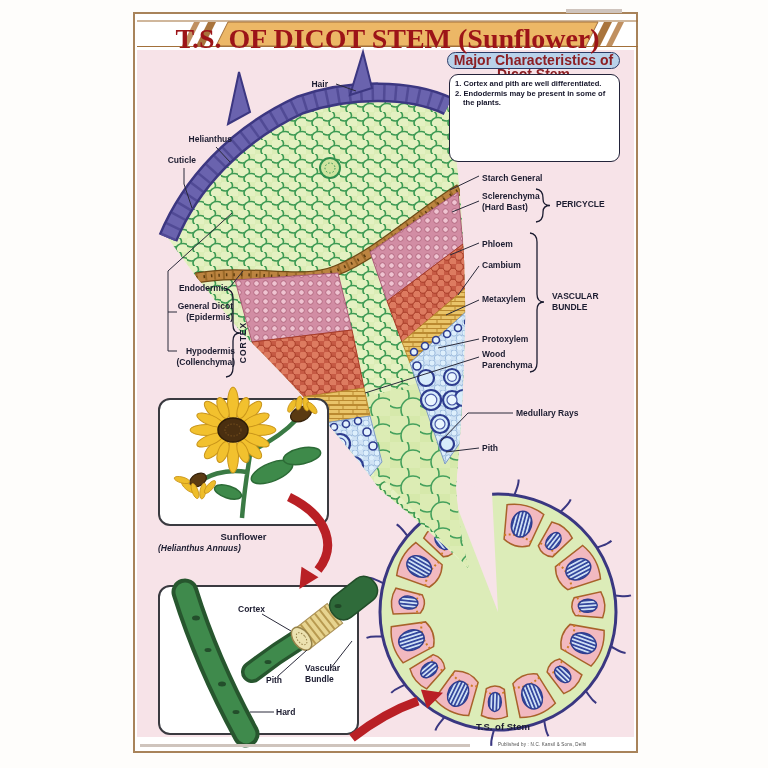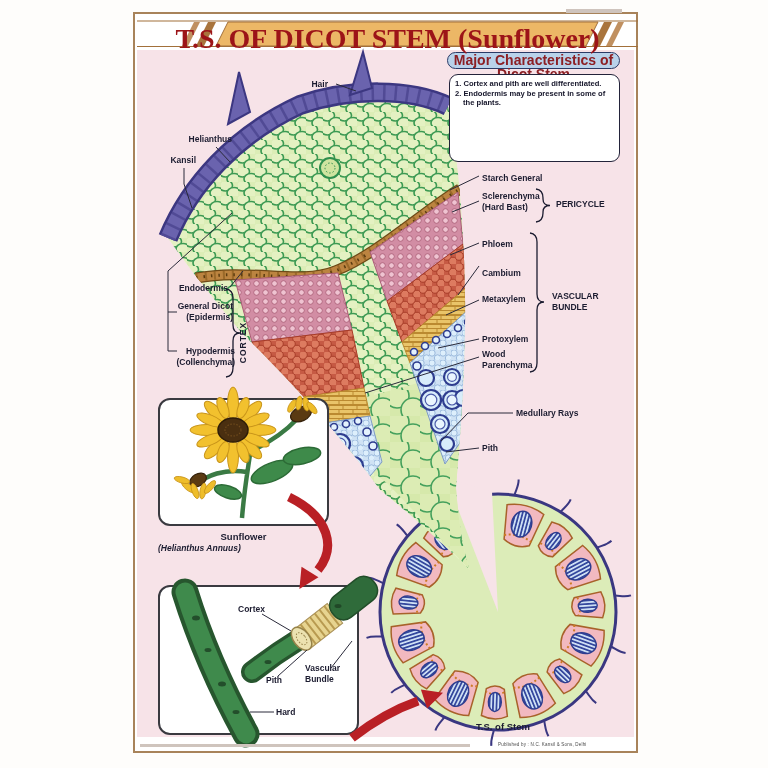--- a/index.html
+++ b/index.html
@@ -343,40 +343,40 @@
     <g>
       <path d="M352,738 C375,720 398,708 418,701" stroke="#b92025" stroke-width="9" fill="none"></path>
       <polygon points="0,-10 20,0 0,10" transform="translate(424,699) rotate(-18)" fill="#b92025"></polygon>
     </g>
   </svg>
 
   <div class="banner-title">T.S. OF DICOT STEM (Sunflower)</div>
 
   <div class="lbl r" style="right:440px;top:79px">Hair</div>
   <div class="lbl r" style="right:536px;top:134px">Helianthus</div>
-  <div class="lbl r" style="right:572px;top:155px">Kansil</div>
+  <div class="lbl r" style="right:572px;top:155px">Cuticle</div>
   <div class="lbl r" style="right:540px;top:283px">Endodermis</div>
   <div class="lbl r" style="right:535px;top:301px">
     <div>General Dicot</div>
     <div>(Epidermis)</div>
   </div>
   <div class="lbl r" style="right:533px;top:346px">
     <div>Hypodermis</div>
     <div>(Collenchyma)</div>
   </div>
   <div class="lbl rot" style="left:214px;top:337px;width:60px;text-align:center">CORTEX</div>
 
   <div class="lbl" style="left:482px;top:173px">Starch General</div>
   <div class="lbl" style="left:482px;top:191px">
     <div>Sclerenchyma</div>
     <div>(Hard Bast)</div>
   </div>
   <div class="lbl" style="left:556px;top:199px">PERICYCLE</div>
   <div class="lbl" style="left:482px;top:239px">Phloem</div>
-  <div class="lbl" style="left:482px;top:268px">Cambium</div>
+  <div class="lbl" style="left:482px;top:260px">Cambium</div>
   <div class="lbl" style="left:482px;top:294px">Metaxylem</div>
   <div class="lbl" style="left:552px;top:291px">
     <div>VASCULAR</div>
     <div>BUNDLE</div>
   </div>
   <div class="lbl" style="left:482px;top:334px">Protoxylem</div>
   <div class="lbl" style="left:482px;top:349px">
     <div>Wood</div>
     <div>Parenchyma</div>
   </div>

